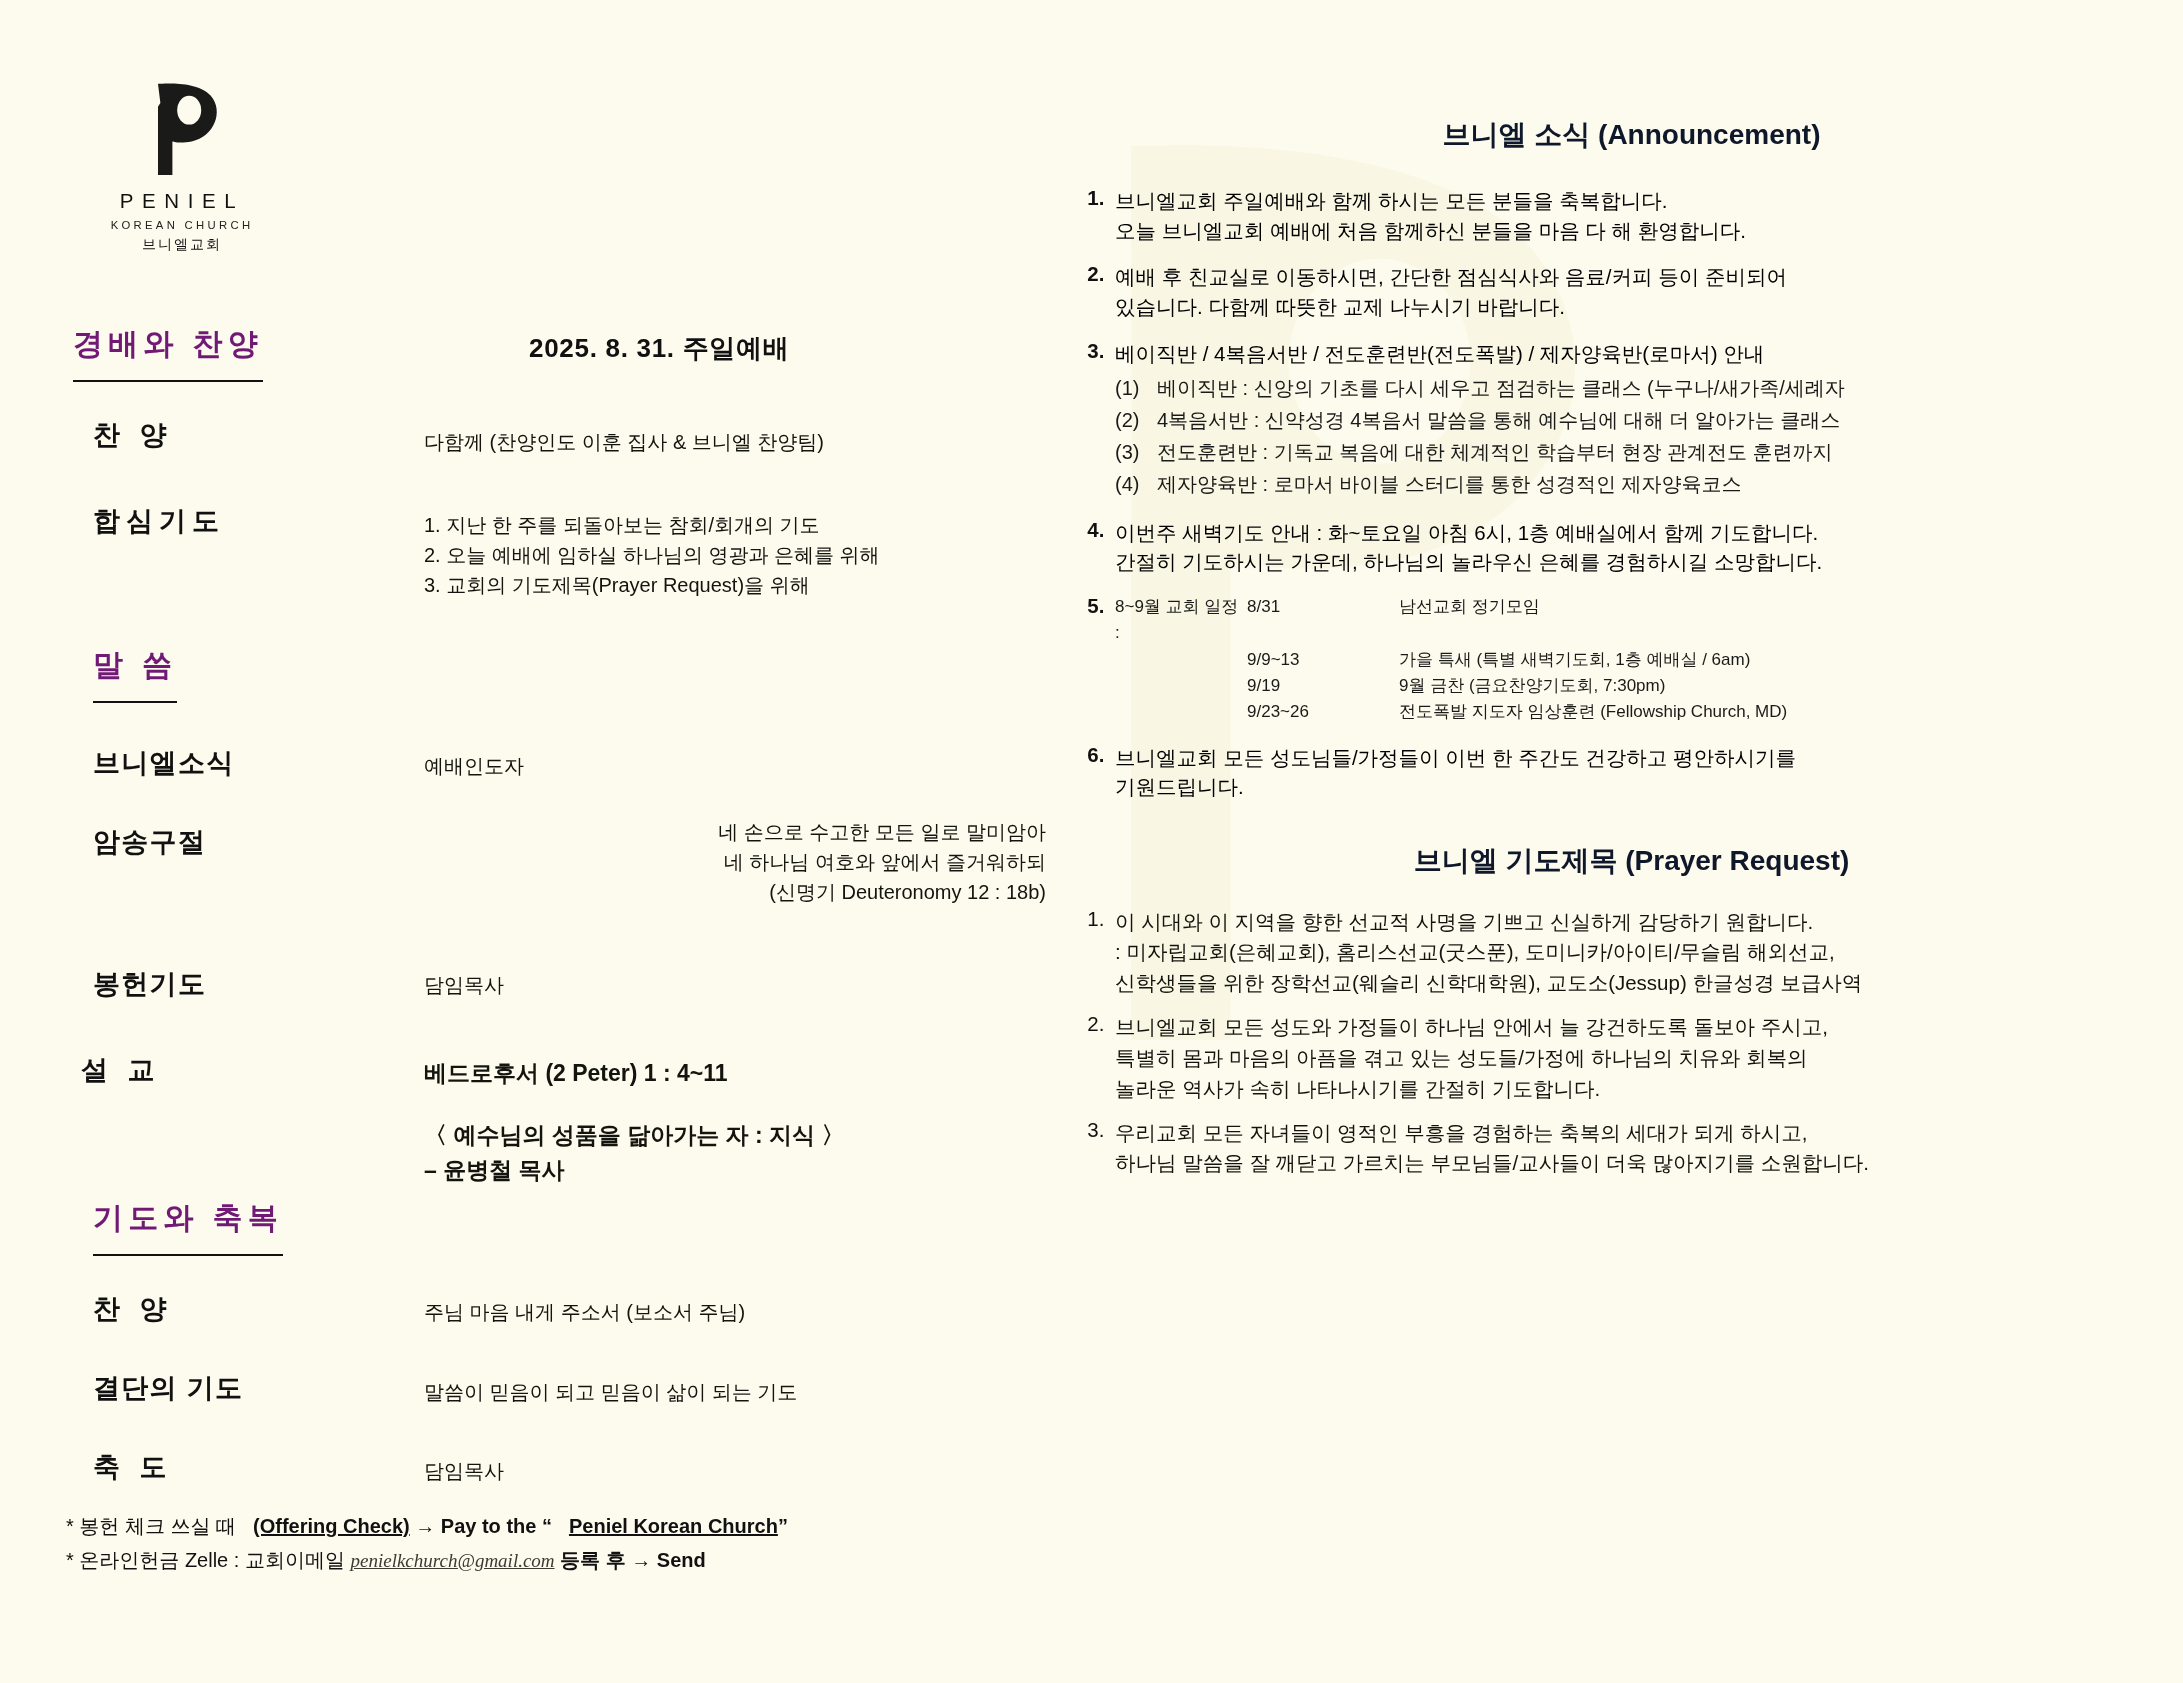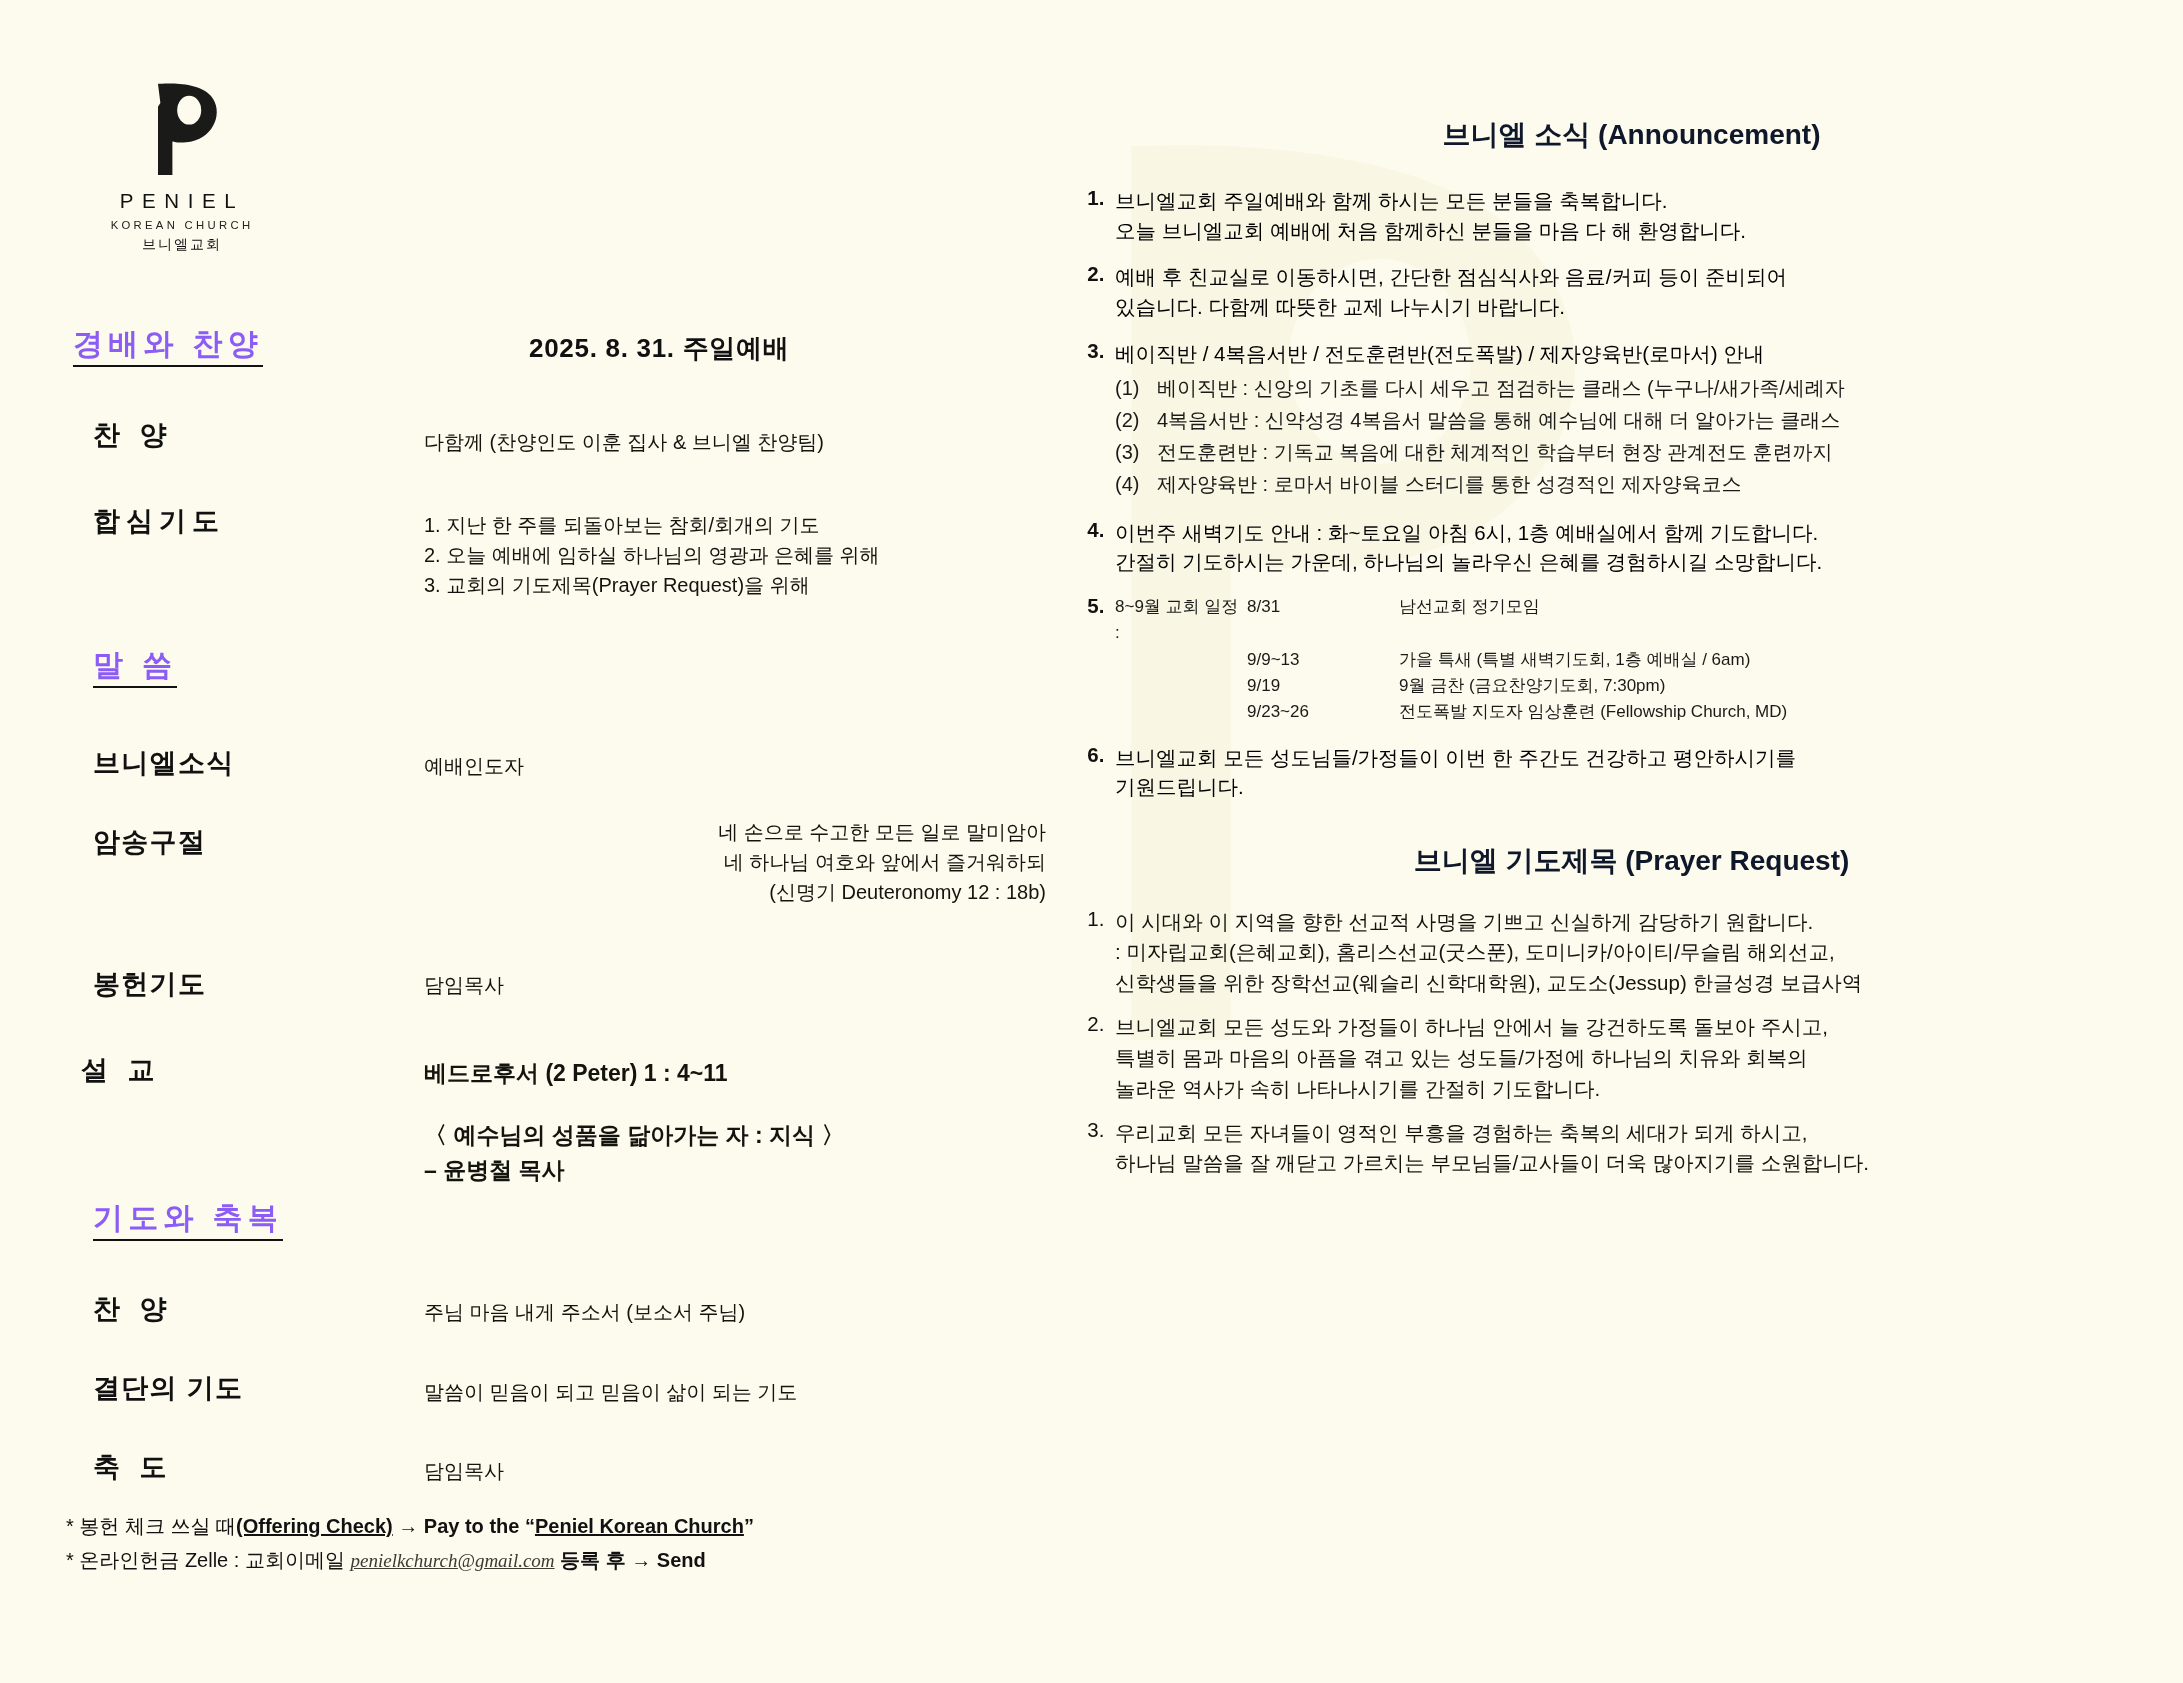--- a/index.html
+++ b/index.html
@@ -59,22 +59,22 @@
     font-size: 14px; letter-spacing: 2px;
     margin-top: 5.3px; color: #111;
   }
 
   
   .section-head {
     position: absolute;
     font-size: 30px; font-weight: 700;
     letter-spacing: 5.3px;
     border-bottom: 2px solid #111;
-    padding-bottom: 0;
-    color: #8b5cf6;
+    padding-bottom: 15px;
+    color: #701a75;
   }
   .row-label {
     position: absolute;
     font-size: 27px; font-weight: 700;
     letter-spacing: 6px;
     color: #111;
     white-space: nowrap;
   }
   .row-value {
     position: absolute;
@@ -94,21 +94,21 @@
   }
 
   .footnotes {
     position: absolute;
     left: 66px; top: 1509px;
     width: 1006px;
     font-size: 20px;
     line-height: 1.7;
     color: #111;
   }
-  .footnotes .u { text-decoration: underline; }
+  .footnotes .u { text-decoration: underline; margin-left: 17px; }
   .footnotes .bold { font-weight: 700; }
   .zelle-mail {
     font-family: "Liberation Serif", serif;
     font-style: italic;
     text-decoration: underline;
     color: #3b3b33;
     font-size: 19px;
   }
 
   

